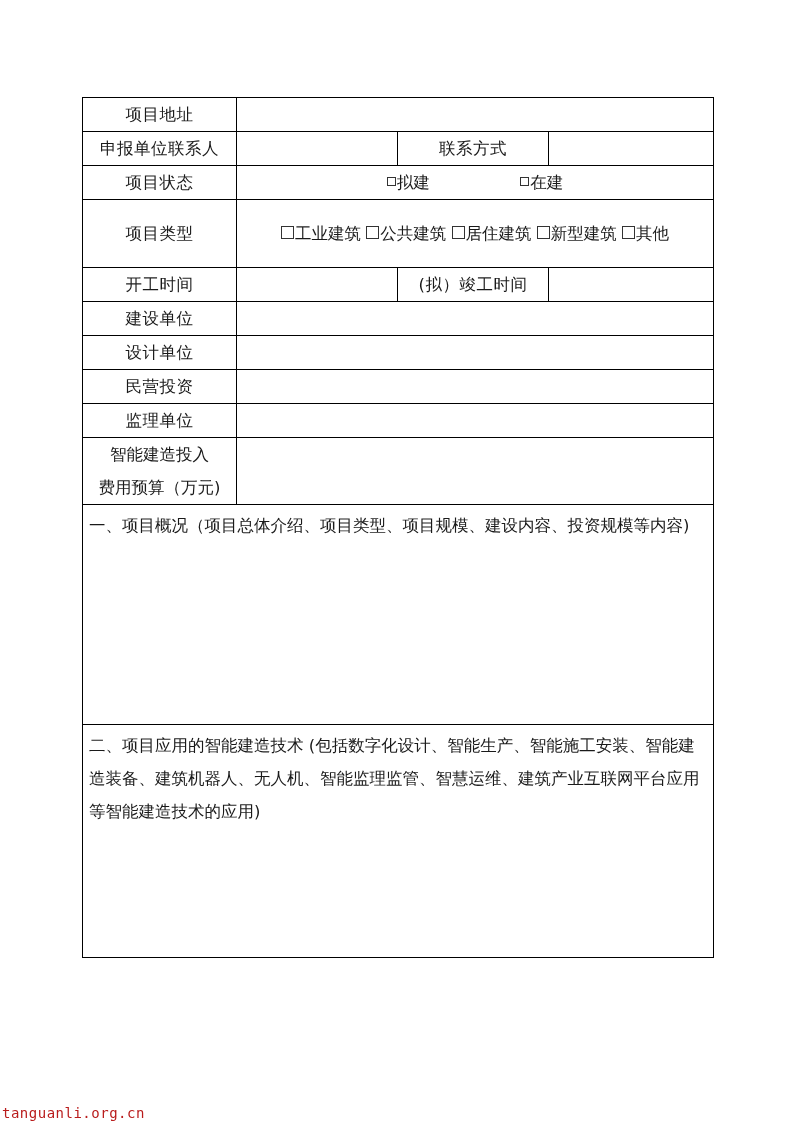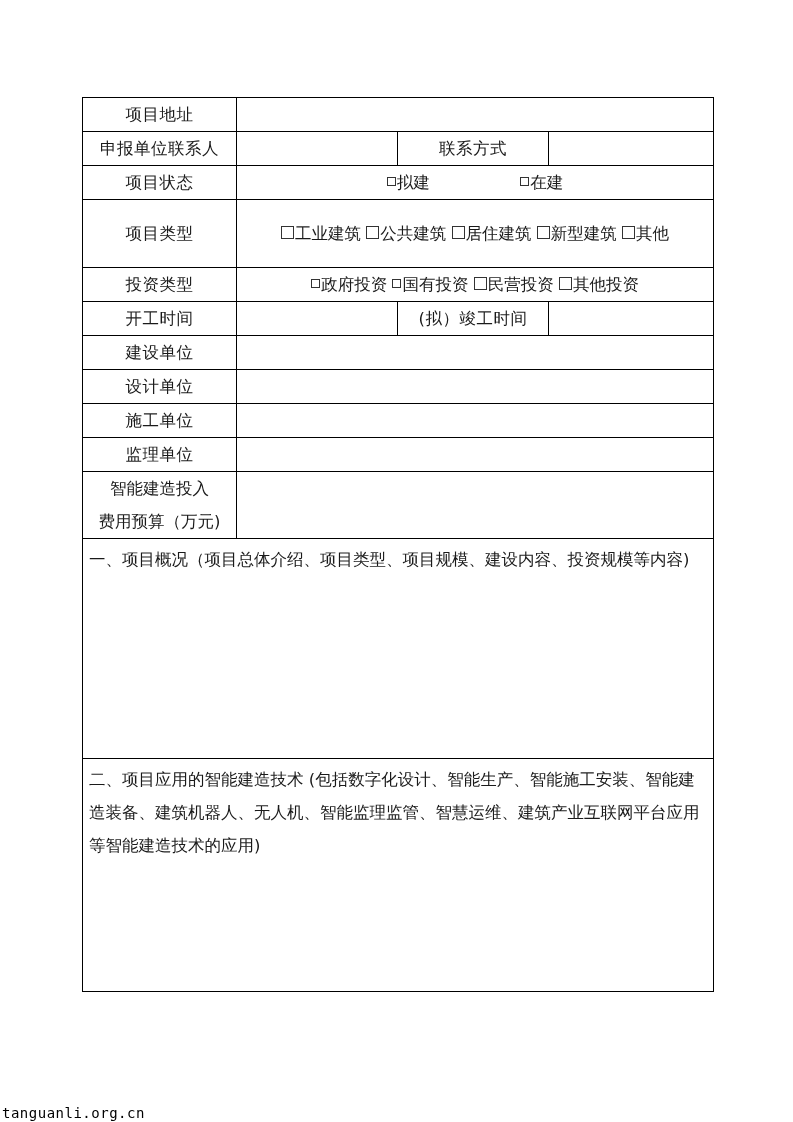--- a/index.html
+++ b/index.html
@@ -8,21 +8,21 @@
   .form td{border:1px solid #000;padding:0;vertical-align:middle;}
   .lbl{text-align:center;letter-spacing:0.5px;}
   .lbl2{text-align:center;line-height:33px;}
   .opts{text-align:center;}
   .opts span{white-space:nowrap;text-align:right;}
   .ptype{text-align:center;line-height:34px;padding:0 17px !important;}
   .section{vertical-align:top !important;padding:4px 6px 0 6px !important;line-height:33px;margin-left:8px;}
   .cb{display:inline-block;border:1px solid #333;box-sizing:border-box;vertical-align:middle;margin-right:1px;position:relative;top:-2px;}
   .cb.sm{width:9px;height:9px;}
   .cb.lg{width:13px;height:13px;}
-  .watermark{position:absolute;left:2px;top:1105px;font-family:"DejaVu Sans Mono",monospace;font-size:14px;color:#000000;letter-spacing:0.5px;}
+  .watermark{position:absolute;left:2px;top:1105px;font-family:"DejaVu Sans Mono",monospace;font-size:14px;color:#b91c1c;letter-spacing:0.5px;}
 </style>
 </head>
 <body>
 
 <table class="form">
   <colgroup>
     <col style="width:154px">
     <col style="width:161px">
     <col style="width:151px">
     <col style="width:165px">
@@ -50,44 +50,35 @@
     <td class="lbl">项目类型</td>
     <td colspan="3" class="ptype">
       <span><span class="cb lg"></span><span>工业建筑</span></span>
       <span><span class="cb lg"></span><span>公共建筑</span></span>
       <span><span class="cb lg"></span><span>居住建筑</span></span>
       <span><span class="cb lg"></span><span>新型建筑</span></span>
       <span><span class="cb lg"></span><span>其他</span></span>
     </td>
   </tr>
   <tr style="height:34px">
-    <td class="lbl">投资类型</td>
-    <td colspan="3" class="opts">
-      <span><span class="cb sm"></span><span>政府投资</span></span>
-      <span><span class="cb sm"></span><span>国有投资</span></span>
-      <span><span class="cb lg"></span><span>民营投资</span></span>
-      <span><span class="cb lg"></span><span>其他投资</span></span>
-    </td>
-  </tr>
-  <tr style="height:34px">
     <td class="lbl">开工时间</td>
     <td></td>
     <td class="lbl">(拟）竣工时间</td>
     <td></td>
   </tr>
   <tr style="height:34px">
     <td class="lbl">建设单位</td>
     <td colspan="3"></td>
   </tr>
   <tr style="height:34px">
     <td class="lbl">设计单位</td>
     <td colspan="3"></td>
   </tr>
   <tr style="height:34px">
-    <td class="lbl">施工单位</td>
+    <td class="lbl">民营投资</td>
     <td colspan="3"></td>
   </tr>
   <tr style="height:34px">
     <td class="lbl">监理单位</td>
     <td colspan="3"></td>
   </tr>
   <tr style="height:66px">
     <td class="lbl2">
       <div>智能建造投入</div>
       <div>费用预算（万元)</div>

